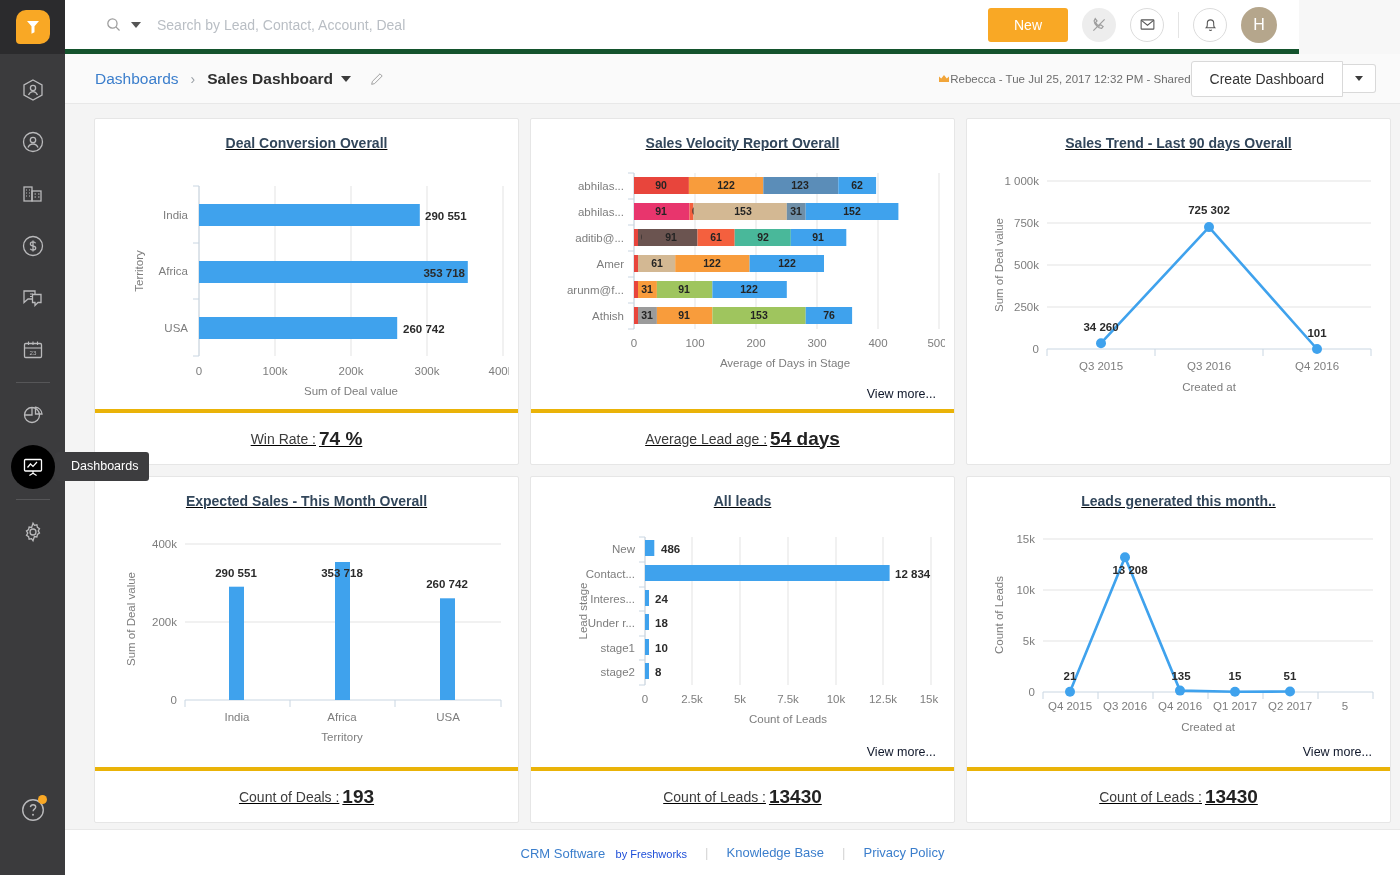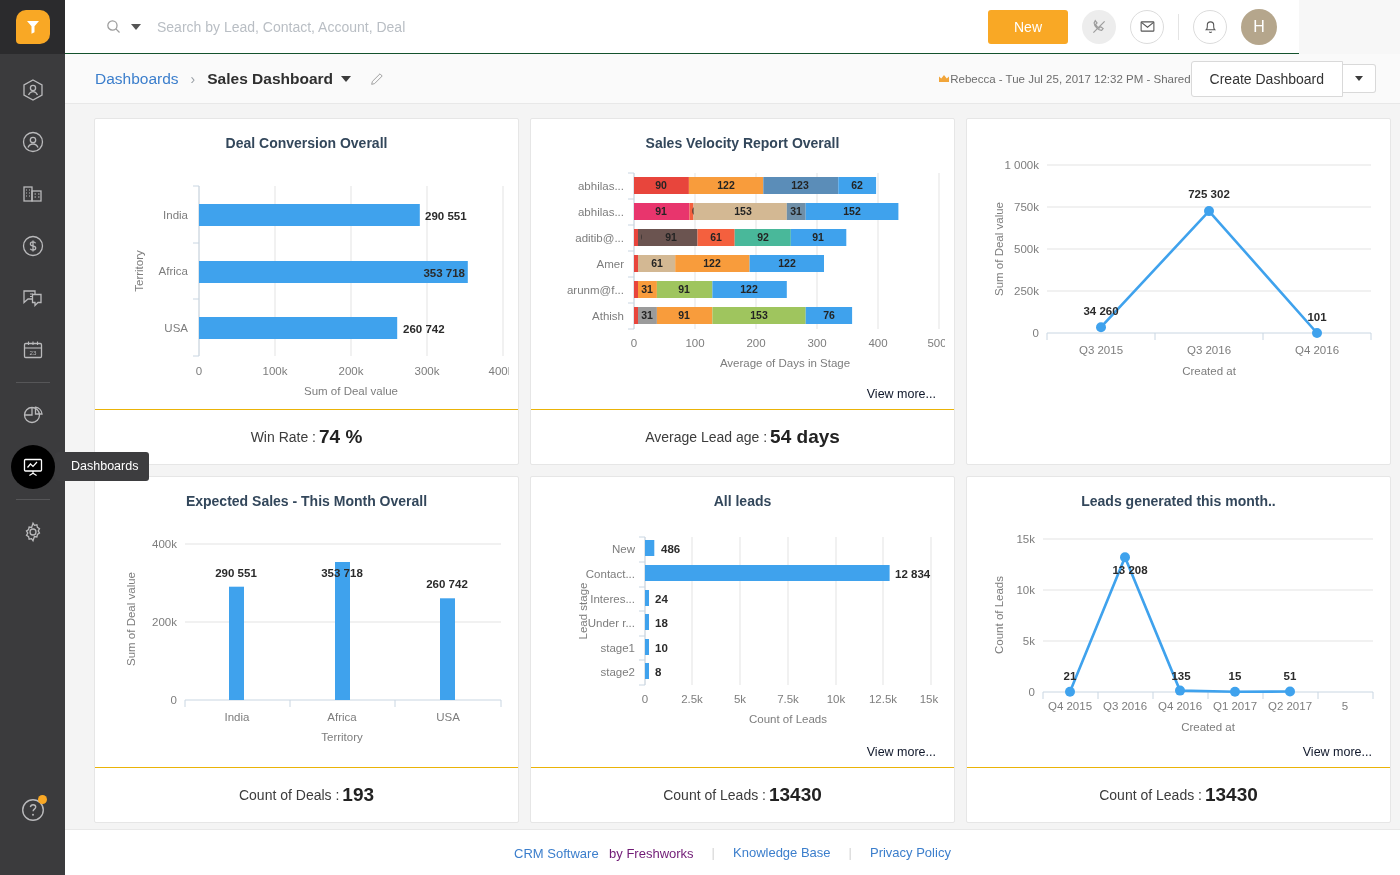--- a/index.html
+++ b/index.html
@@ -48,21 +48,21 @@
     display: flex; align-items: center; justify-content: center;
   }
   .help-dot {
     position: absolute; width: 9px; height: 9px; border-radius: 50%;
     background: #f9a825; top: -2px; left: 38px;
   }
 
   
   .topbar {
     position: absolute; left: 65px; top: 0; width: 1234px; height: 54px;
-    background: #fff; border-bottom: 1px solid #14532d;
+    background: #fff; border-bottom: 5px solid #14532d;
     display: flex; align-items: center;
   }
   .search-wrap { display: flex; align-items: center; margin-left: 40px; flex: 1; }
   .search-caret {
     width: 0; height: 0; border-left: 5px solid transparent;
     border-right: 5px solid transparent; border-top: 6px solid #555;
     margin-left: 9px; margin-right: 16px; cursor: pointer;
   }
   .search-input {
     border: none; outline: none; font-size: 14px; color: #33475b;
@@ -124,28 +124,28 @@
   .content {
     position: absolute; left: 65px; top: 104px; width: 1335px; height: 725px;
     background: #f4f4f4; overflow: hidden;
   }
   .grid {
     display: grid; grid-template-columns: 425px 425px 425px;
     gap: 11px; padding: 14px 29px;
   }
   .card {
     background: #fff; border: 1px solid #e6e6e6; border-radius: 2px;
-    display: flex; flex-direction: column;
+    display: flex; flex-direction: column; text-decoration: underline;
   }
   .card-body { position: relative; height: 290px; padding: 16px 14px 0 14px; }
   .card-title {
     text-align: center; font-size: 14px; font-weight: bold; color: #33475b;
   }
   .card-foot {
-    border-top: 1px solid #eab308; height: 55px;
+    border-top: 4px solid #eab308; height: 55px;
     display: flex; align-items: center; justify-content: center;
     font-size: 14px; color: #3c3c3c;
   }
   .card-foot b { font-size: 19px; color: #222; margin-left: 3px; font-weight: bold;}
   .viewmore {
     position: absolute; right: 18px; bottom: 8px;
     color: #0f172a; font-size: 12.5px; cursor: pointer;
   }
   svg.plot { display: block; margin: 0 auto; }
   .ax-label { font-size: 11.5px; fill: #7d7d7d; font-family: "Liberation Sans", sans-serif; }
@@ -156,21 +156,21 @@
   .axis-line { stroke: #c9d6e2; stroke-width: 1; }
   .tick-line { stroke: #c9d6e2; stroke-width: 1; }
 
   
   .footer {
     position: absolute; left: 65px; bottom: 0; width: 1335px; height: 46px;
     background: #fff; border-top: 1px solid #e8e8e8;
     display: flex; align-items: center; justify-content: center; gap: 18px;
   }
   .f-link { color: #3b7ecc; font-size: 13px; cursor: pointer; }
-  .f-plain { color: #701a75; font-size: 13px; margin-left: 6px; }
+  .f-plain { color: #1d4ed8; font-size: 11px; margin-left: 6px; }
   .f-div { color: #d4d4d4; font-size: 13px; }
   .statusbar {
     position: absolute; left: 0; bottom: 0; height: 20px;
     background: #f1f1f1; border: 1px solid #c8c8c8; border-left: none;
     border-bottom: none; padding: 2px 8px 0 6px; font-size: 11.5px;
     color: #2b2b2b; z-index: 40; width: 466px;
   }
 </style>
 </head>
 <body>
@@ -470,20 +470,21 @@
           <span class="viewmore">View more...</span>
         </div>
         <div class="card-foot">
           <span>Average Lead age :</span>
           <b>54 days</b>
         </div>
       </section>
 
       <section class="card">
         <div class="card-body">
+          <div class="card-title">Sales Trend - Last 90 days Overall</div>
           <svg class="plot" width="400" height="250" viewBox="0 0 400 250">
             <line class="grid-line" x1="66" y1="30" x2="390" y2="30"></line>
             <line class="grid-line" x1="66" y1="72" x2="390" y2="72"></line>
             <line class="grid-line" x1="66" y1="114" x2="390" y2="114"></line>
             <line class="grid-line" x1="66" y1="156" x2="390" y2="156"></line>
             <line class="axis-line" x1="66" y1="198" x2="390" y2="198"></line>
             <line class="tick-line" x1="66" y1="198" x2="66" y2="205"></line>
             <line class="tick-line" x1="174" y1="198" x2="174" y2="205"></line>
             <line class="tick-line" x1="282" y1="198" x2="282" y2="205"></line>
             <line class="tick-line" x1="390" y1="198" x2="390" y2="205"></line>

